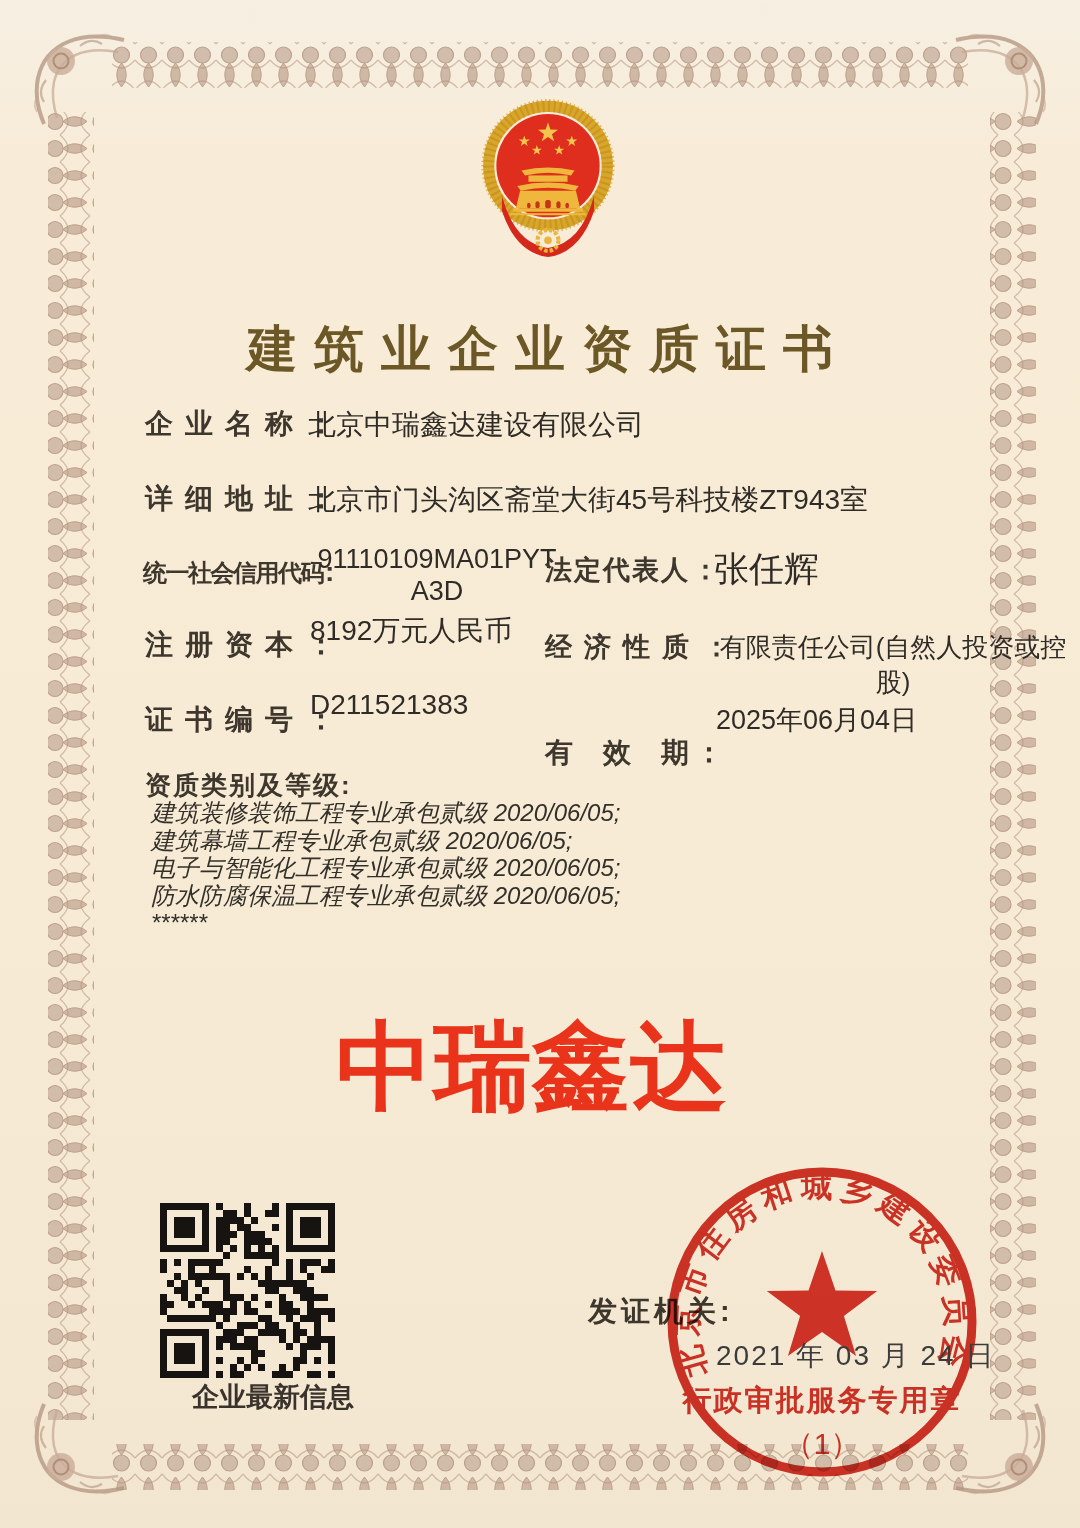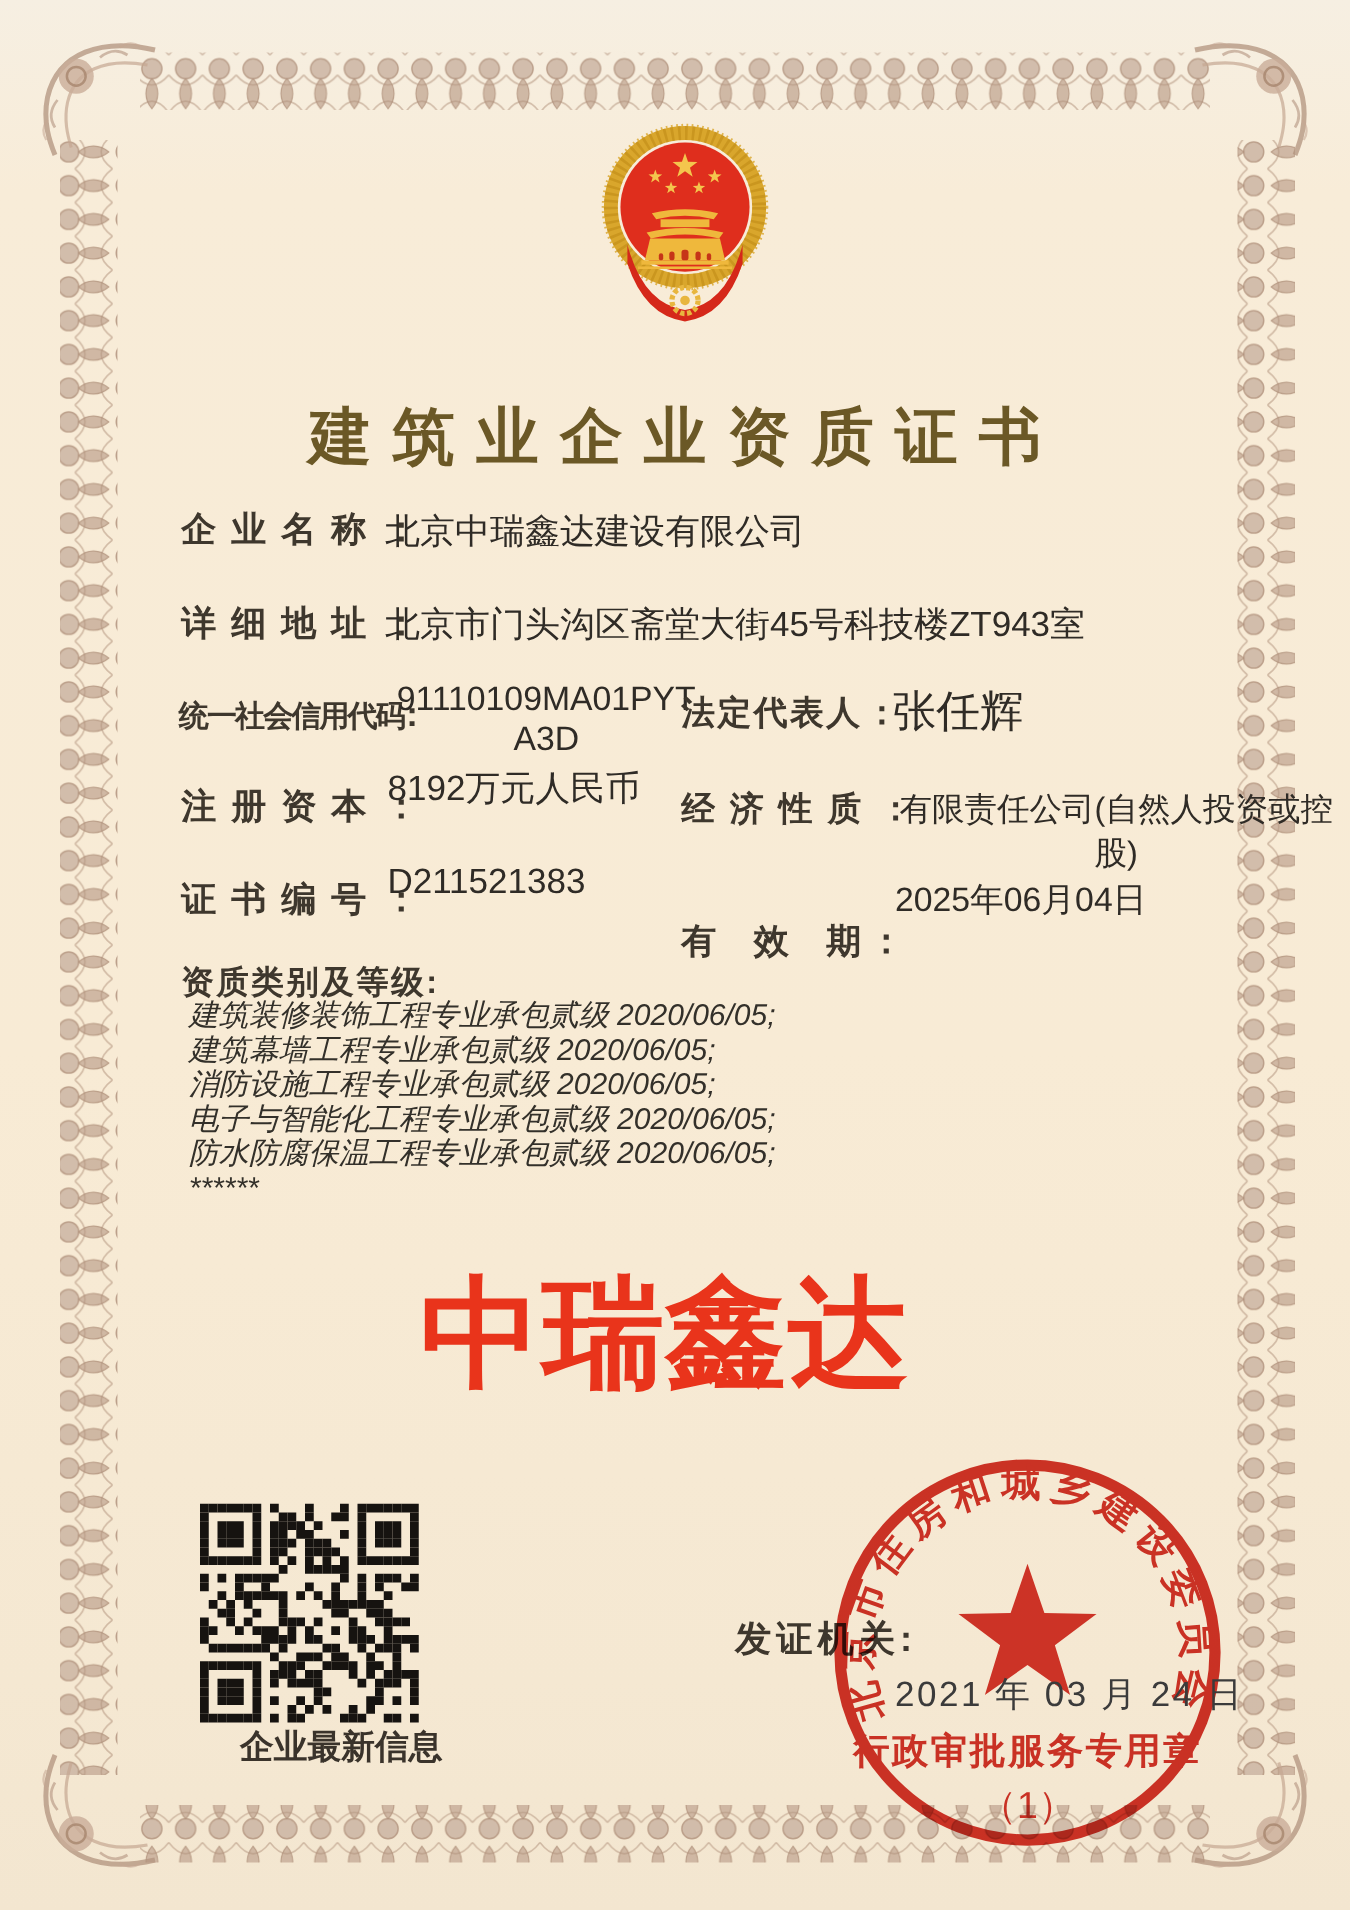--- a/index.html
+++ b/index.html
@@ -151,21 +151,20 @@
 
   <div class="f-label" style="left:545px;top:703px;margin-top:31px;">
     <span class="lbl-ls30">有效期</span><span class="col" style="margin-left:-24px;">：</span>
   </div>
   <div class="f-value" style="left:716px;top:702px;font-size:27px;">2025年06月04日</div>
 
   <div class="qual-header">资质类别及等级:</div>
   <div class="qual-list">
     <div>建筑装修装饰工程专业承包贰级 2020/06/05;</div>
     <div>建筑幕墙工程专业承包贰级 2020/06/05;</div>
-    <div>消防设施工程专业承包贰级 2020/06/05;</div>
     <div>电子与智能化工程专业承包贰级 2020/06/05;</div>
     <div>防水防腐保温工程专业承包贰级 2020/06/05;</div>
     <div>******</div>
   </div>
 
   <div class="watermark">中瑞鑫达</div>
 
   <div id="qr">
       <i class="m"></i>
       <i class="m"></i>

